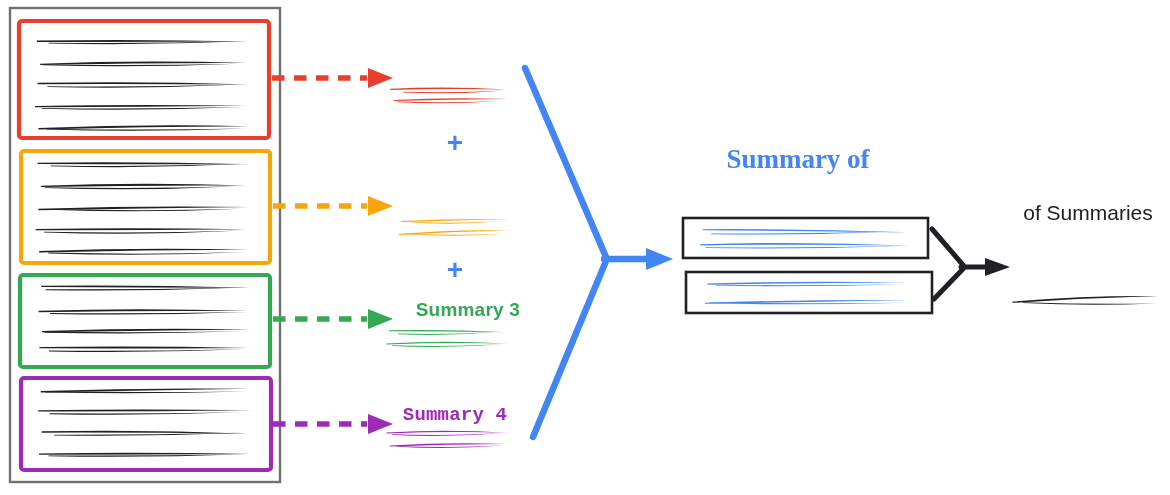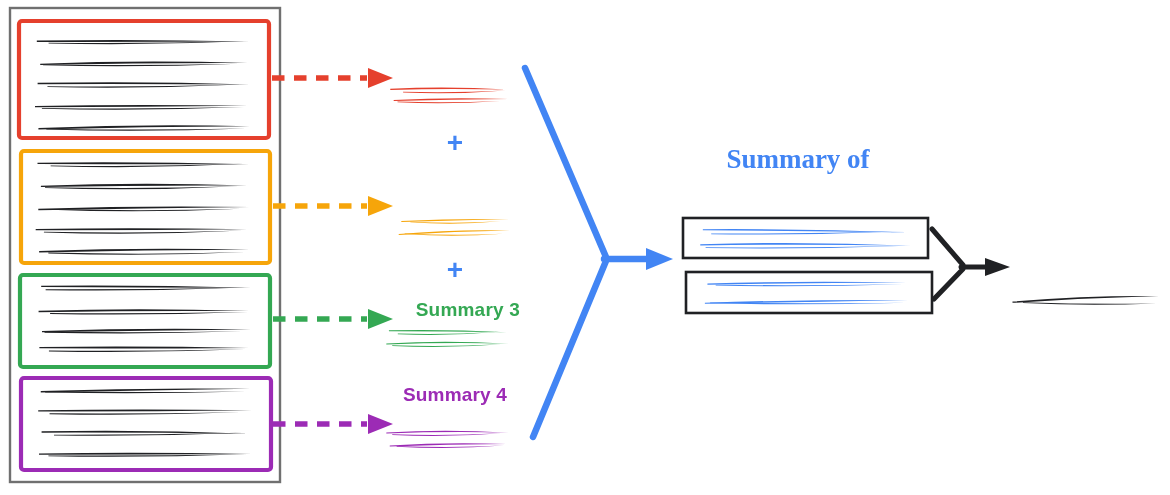--- a/index.html
+++ b/index.html
@@ -163,21 +163,22 @@
 
     <g id="final-scr" color="#202124">
         <path d="M 1012.4835390946502 301.6081275720165 Q 1085.6867541152262 295.297509430727, 1158.8899691358024 296.03983196159123 Q 1085.6867541152262 298.09750943072703, 1012.4835390946502 302.8681275720165 Z" fill="currentColor"></path>
         <path d="M 1022.9155949931413 302.2159327846365 Q 1089.6329003772291 304.4362877229081, 1156.3502057613168 303.44325102880657 Q 1089.6329003772291 306.2562877229081, 1022.9155949931413 303.0349327846365 Z" fill="currentColor"></path>
       </g>
   </svg>
 
   <div class="label plus t-blue" style="top:128px;">+</div>
   <div class="label plus t-blue" style="top:255px;">+</div>
   <div class="label sum-label t-green" style="top:299px;">Summary 3</div>
-  <div class="label sum-label t-purple" style="top:384px;">Summary 4</div>
+  <div class="label sum-label t-purple" style="top:404px;font-family:Liberation Mono, monospace;">Summary 4</div>
 
   <div class="label title t-blue" style="top:139px;font-family:Liberation Serif, serif;">
     <div>Summary of</div>
   </div>
 
   <div class="label final-label t-ink" style="top:198px;">
+    <div>of Summaries</div>
   </div>
 </div>
 
 </body></html>

